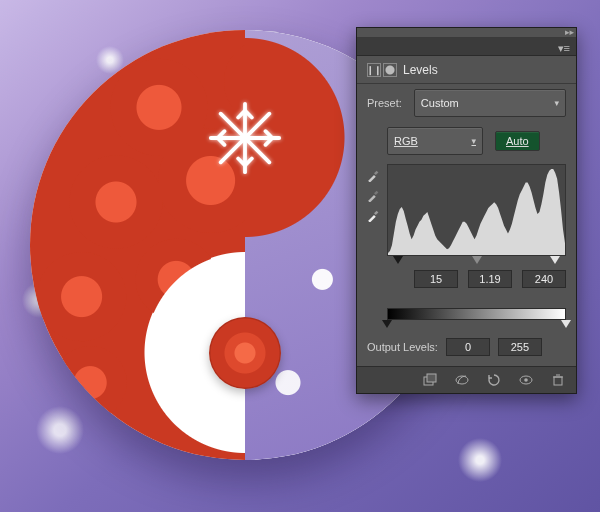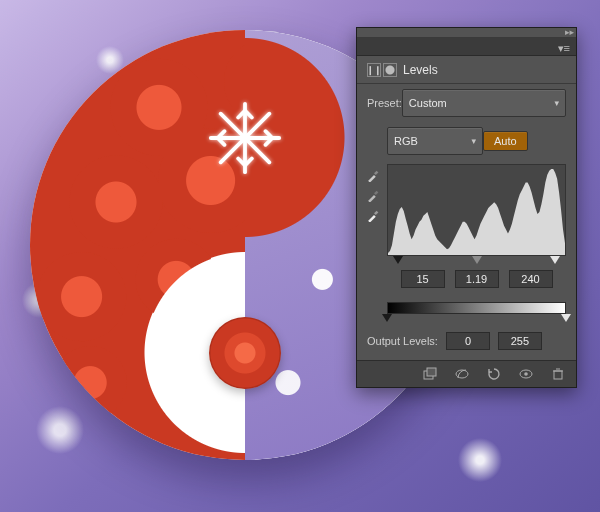--- a/index.html
+++ b/index.html
@@ -88,46 +88,46 @@
   .panel-tabs-strip { height:10px; background:#535353; border-bottom:1px solid #3a3a3a; position:relative; }
   .panel-tabs-strip .close-col { position:absolute; right:2px; top:-1px; color:#aaa; font-size:9px; }
   .tabs { display:flex; align-items:stretch; background:#3b3b3b; border-bottom:1px solid #2a2a2a; }
   .tab { padding:5px 10px 4px; color:#b9b9b9; border-right:1px solid #2a2a2a; }
   .tab.active { background:#535353; color:#e6e6e6; }
   .tab-menu { margin-left:auto; padding:4px 6px 0; color:#b9b9b9; }
   .title-row { display:flex; align-items:center; gap:6px; padding:7px 10px 6px; border-bottom:1px solid #3a3a3a; }
   .title-row .adj-icons { display:flex; gap:2px; }
   .adj-icons span { width:14px; height:14px; border:1px solid #888; display:inline-flex; align-items:center; justify-content:center; font-size:9px; color:#ccc; }
   .panel-title { font-size:12px; color:#e6e6e6;text-align:center; }
-  .row { display:flex; align-items:center; gap:0; padding:5px 10px; }
+  .row { display:flex; align-items:center; gap:12px; padding:5px 10px; }
   .lbl { color:#d0d0d0; }
   .select {
     flex:1; height:20px; background:#5c5c5c; border:1px solid #333;
     border-radius:2px; display:flex; align-items:center; justify-content:space-between;
     padding:13px 6px; color:#e8e8e8;
     box-shadow: inset 0 1px 0 rgba(255,255,255,0.08);
   }
   .select .chev { font-size:9px; color:#c7c7c7; }
   .btn {
-    height:20px; padding:0 10px; background:#a16207; border:1px solid #333;
+    height:20px; padding:0 10px; background:#14532d; border:1px solid #333;
     border-radius:2px; color:#e6e6e6; display:inline-flex; align-items:center;
     box-shadow: inset 0 1px 0 rgba(255,255,255,0.08);
   }
   .hist-wrap { display:flex; gap:6px; padding:4px 10px 0; }
   .droppers { display:flex; flex-direction:column; gap:6px; padding-top:4px; }
   .dropper { width:14px; height:14px; color:#c6c6c6; display:flex; align-items:center; justify-content:center; }
   .dropper svg { width:14px; height:14px; }
   .histogram { flex:1; height:92px; background:#464646; border:1px solid #333; position:relative; overflow:hidden; }
   .histogram svg { position:absolute; inset:0; width:100%; height:100%; }
   .tri-row { position:relative; height:12px; margin:0 10px 2px 30px; }
   .tri { position:absolute; top:0; width:0; height:0; border-left:5px solid transparent; border-right:5px solid transparent; }
   .tri.black { border-top:8px solid #1a1a1a; }
   .tri.gray  { border-top:8px solid #8c8c8c; }
   .tri.white { border-top:8px solid #e6e6e6; }
-  .nums { display:flex; gap:10px; justify-content:center; padding:0 10px 14px 30px; }
+  .nums { display:flex; gap:10px; justify-content:flex-end; padding:0 10px 20px 30px; }
   .numbox {
     width:44px; height:18px; background:#404040; border:1px solid #2b2b2b;
     color:#eaeaea; text-align:center; line-height:16px; font-size:11px;
   }
   .grad {
     height:12px; margin:0 10px 0 30px;
     background:linear-gradient(90deg,#000 0%, #fff 100%);
     border:1px solid #2b2b2b;
   }
   .out-tri { position:relative; height:12px; margin:0 10px 6px 30px; }
@@ -179,21 +179,21 @@
   </div>
 
   <div class="row">
     <span class="lbl">Preset:</span>
     <div class="select">
       <span>Custom</span>
         <span class="chev">▾</span>
     </div>
   </div>
 
-  <div class="row" style="padding-left:30px;">
+  <div class="row" style="padding-left:30px;text-decoration:underline;">
     <div class="select" style="flex:0 0 96px;">
       <span>RGB</span>
         <span class="chev">▾</span>
     </div>
     <div class="btn">Auto</div>
   </div>
 
   <div class="hist-wrap">
     <div class="droppers">
       <div class="dropper">

